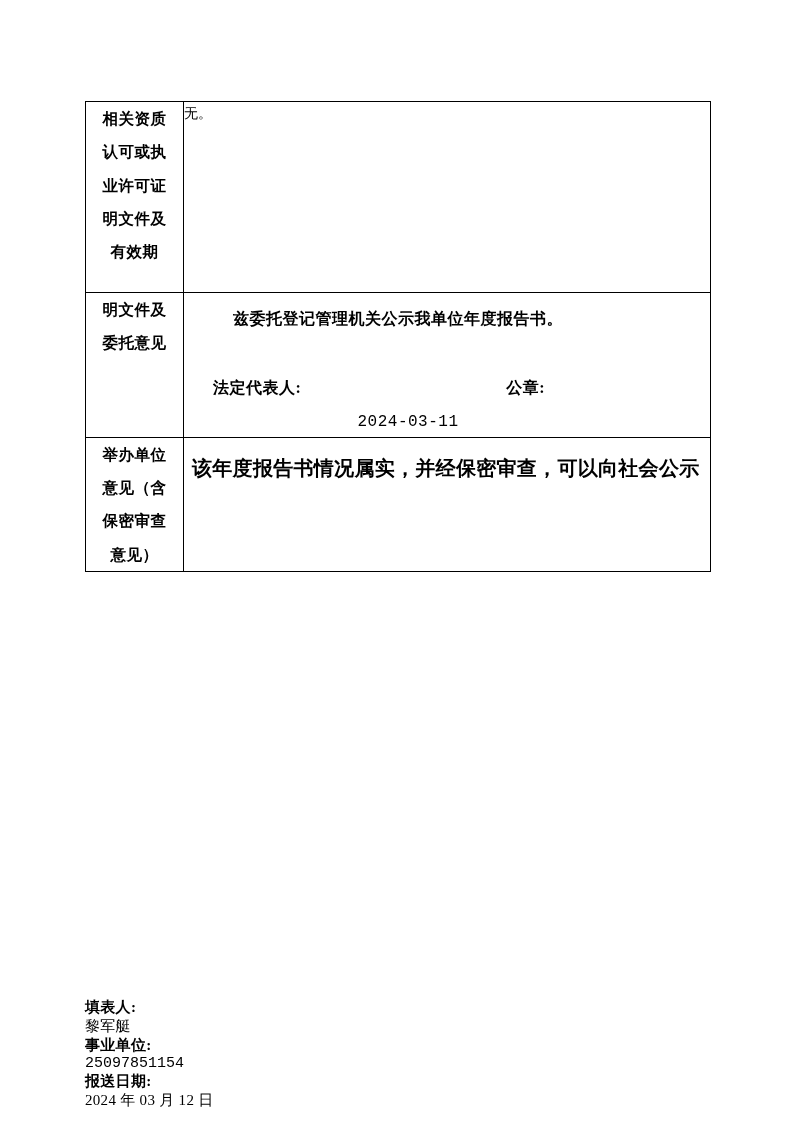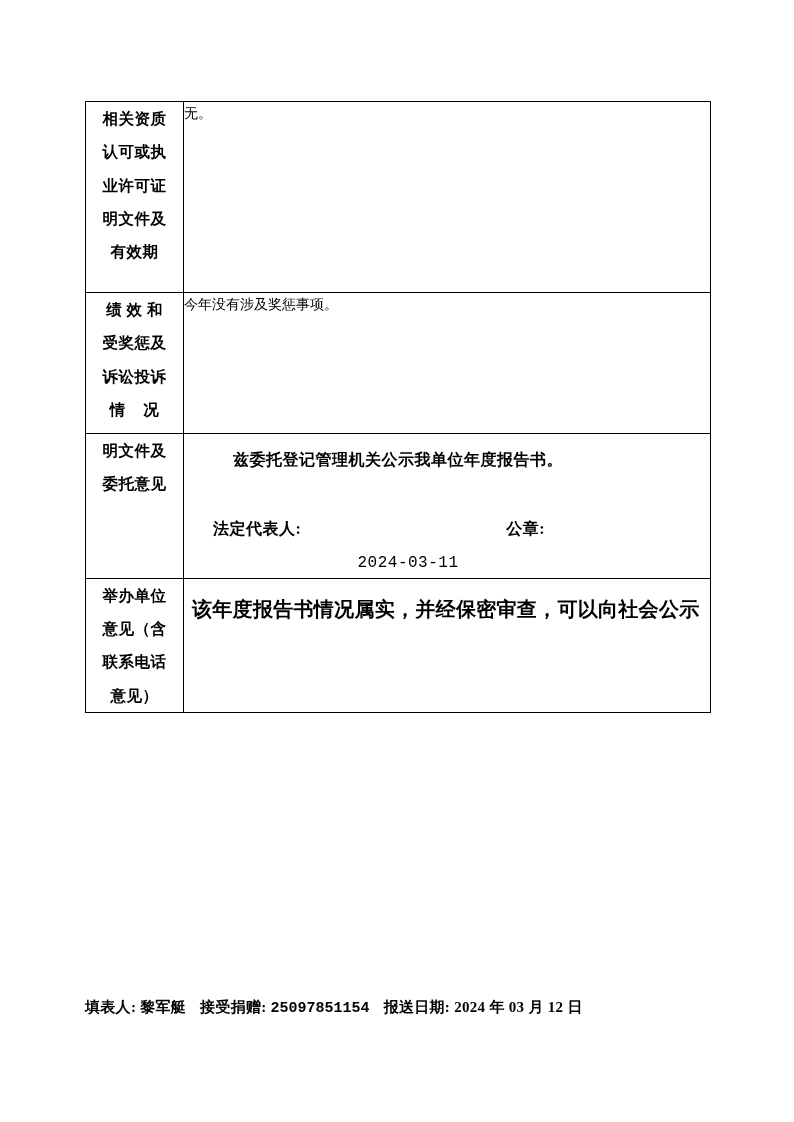--- a/index.html
+++ b/index.html
@@ -104,23 +104,24 @@
   .footer {
     position: absolute;
     left: 85px;
     top: 986px;
     width: 640px;
     font-size: 15px;
     font-weight: bold;
     letter-spacing: 0.3px;
     display: flex;
     align-items: baseline;
+    flex-direction: column;
   }
   .footer .fl { margin-right: 4px; }
-  .footer .fv { margin-right: 14px; font-weight: bold; }
+  .footer .fv { margin-right: 14px; font-weight: normal; }
   .footer .num { font-family: "Liberation Mono", "DejaVu Sans Mono", monospace; letter-spacing: 0; }
 </style>
 </head>
 <body>
 
 <div class="page">
 
   <table class="form-table">
     <colgroup>
       <col style="width:98px">
@@ -131,29 +132,20 @@
         <td class="label-cell">
           <span class="ln">相关资质</span>
           <span class="ln">认可或执</span>
           <span class="ln">业许可证</span>
           <span class="ln">明文件及</span>
           <span class="ln">有效期</span>
         </td>
         <td class="content-cell">无。</td>
       </tr>
 
-      <tr class="row-perf">
-        <td class="label-cell">
-          <span class="ln">绩 效 和</span>
-          <span class="ln">受奖惩及</span>
-          <span class="ln">诉讼投诉</span>
-          <span class="ln">情    况</span>
-        </td>
-        <td class="content-cell">今年没有涉及奖惩事项。</td>
-      </tr>
 
 
       <tr class="row-entrust">
         <td class="label-cell">
           <span class="ln">明文件及</span>
           <span class="ln">委托意见</span>
         </td>
         <td class="content-cell" style="padding:0">
           <div class="entrust-inner">
             <div class="entrust-title">兹委托登记管理机关公示我单位年度报告书。</div>
@@ -163,32 +155,32 @@
             </div>
             <div class="entrust-date">2024-03-11</div>
           </div>
         </td>
       </tr>
 
       <tr class="row-sponsor">
         <td class="label-cell">
           <span class="ln">举办单位</span>
           <span class="ln">意见（含</span>
-          <span class="ln">联系电话</span>
+          <span class="ln">保密审查</span>
           <span class="ln">意见）</span>
         </td>
         <td class="content-cell" style="padding:0">
           <div class="sponsor-text">该年度报告书情况属实，并经保密审查，可以向社会公示</div>
         </td>
       </tr>
     </tbody>
   </table>
 
   <div class="footer">
     <span class="fl">填表人:</span>
     <span class="fv">黎军艇</span>
-    <span class="fl">接受捐赠:</span>
+    <span class="fl">事业单位:</span>
     <span class="fv num">25097851154</span>
     <span class="fl">报送日期:</span>
     <span class="fv">2024 年 03 月 12 日</span>
   </div>
 
 </div>
 
 </body></html>

